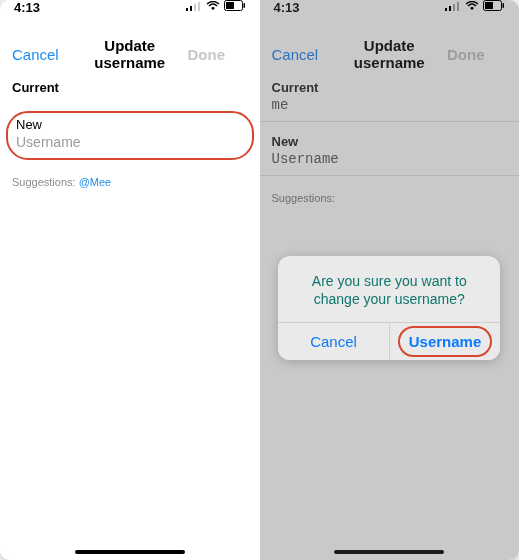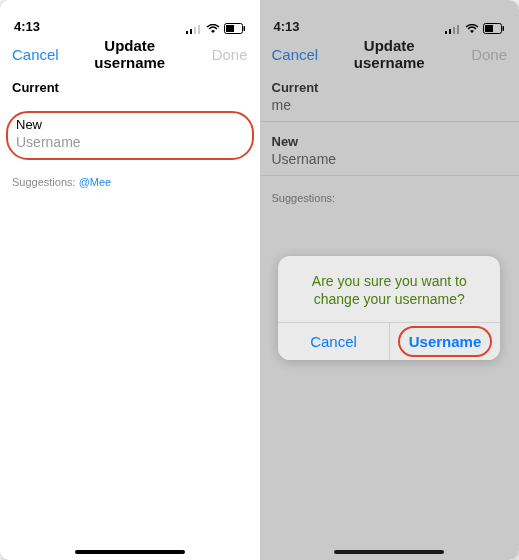--- a/index.html
+++ b/index.html
@@ -1,47 +1,47 @@
 <!DOCTYPE html>
 <html><head>
 <meta charset="utf-8">
 <style>
   * { box-sizing: border-box; margin: 0; padding: 0; font-family: -apple-system, Helvetica, Arial, sans-serif; }
   body { background: #f0f0f0; width: 519px; height: 560px; overflow: hidden; }
   .container { display: flex; width: 519px; height: 560px; background: #fff; border-radius: 10px; overflow: hidden; box-shadow: 0 2px 6px rgba(0,0,0,0.15);}
   .phone { position: relative; width: 259.5px; height: 560px; }
   .phone.left { background: #fff; }
   .phone.right { background: #c9c9c9; }
-  .status-bar { display: flex; justify-content: space-between; align-items: flex-end; height: 34px; padding: 0 14px; font-size: 13px; font-weight: 600; }
+  .status-bar { display: flex; justify-content: space-between; align-items: flex-start; height: 34px; padding: 0 14px; font-size: 13px; font-weight: 600; }
   .phone.left .status-bar { color: #000; }
   .phone.right .status-bar { color: #1b1b1b; }
   .status-right { display: flex; align-items: center; gap: 4px; }
   .signal, .wifi, .battery { display: inline-block; }
   .signal svg, .wifi svg, .battery svg { display: block; }
   .nav-bar { display: flex; justify-content: space-between; align-items: center; height: 40px; padding: 0 12px; font-size: 15px; }
   .nav-left { color: #1d8cf0; font-weight: 400; width: 60px; text-align: left;}
   .nav-title { font-weight: 700; color: #000; flex: 1; text-align: center;}
   .phone.right .nav-title { color: #1b1b1b; }
-  .nav-right { color: #c7c7c7; font-weight: 400; width: 60px; text-align: right;}
+  .nav-right { color: #c7c7c7; font-weight: 700; width: 60px; }
   .phone.right .nav-left { color: #2b72bf; }
   .phone.right .nav-right { color: #9e9e9e; }
   .section-label { font-size: 13px; color: #000; font-weight: 700; padding: 6px 12px 0 12px; }
   .phone.right .section-label { color: #333; }
-  .field-row { padding: 2px 12px 8px 12px; font-size: 14px; color: #666;}
+  .field-row { padding: 2px 12px 8px 12px; font-size: 14px; color: #666; font-family: Liberation Mono, monospace;}
   .phone.right .field-row { color: #555; border-bottom: 1px solid #b5b5b5;}
   .left-new-block { margin: 6px 6px 0 6px; border: 2.5px solid #d7472f; border-radius: 22px; padding: 4px 8px 8px 8px; }
   .left-new-block .lbl { font-size: 13px; color: #000; }
   .left-new-block .ph { font-size: 14px; color: #9a9a9a; margin-top: 2px;}
   .suggestions { font-size: 11px; color: #8b8b8b; padding: 16px 12px;}
   .phone.right .suggestions { color: #6d6d6d; }
   .home-indicator { position: absolute; bottom: 6px; left: 50%; transform: translateX(-50%); width: 110px; height: 4px; border-radius: 3px; background: #000;}
   .phone.right .home-indicator { background: #1a1a1a; }
   .dialog-backdrop { position: absolute; top: 0; left: 0; right: 0; bottom: 0; }
   .dialog { position: absolute; left: 50%; transform: translateX(-50%); top: 256px; width: 222px; background: #eaeaea; border-radius: 12px; overflow: hidden; box-shadow: 0 2px 12px rgba(0,0,0,0.2);}
-  .dialog-msg { padding: 16px 16px 14px 16px; text-align: center; font-size: 14px; line-height: 1.3; color: #4d7c0f; font-weight: 500;}
+  .dialog-msg { padding: 16px 16px 14px 16px; text-align: center; font-size: 14px; line-height: 1.3; color: #0f766e; font-weight: 500;}
   .dialog-buttons { display: flex; border-top: 1px solid #cfcfcf; }
   .dialog-btn { flex: 1; text-align: center; padding: 10px 0; font-size: 15px; color: #0a7aff; background: #eaeaea;}
   .dialog-btn.cancel { border-right: 1px solid #cfcfcf; }
   .dialog-btn.continue { font-weight: 600; position: relative;}
   .continue-highlight { position: absolute; top: 3px; left: 8px; right: 8px; bottom: 3px; border: 2.5px solid #d7472f; border-radius: 16px; pointer-events: none;}
 </style>
 </head>
 <body>
 
 <div class="container">

